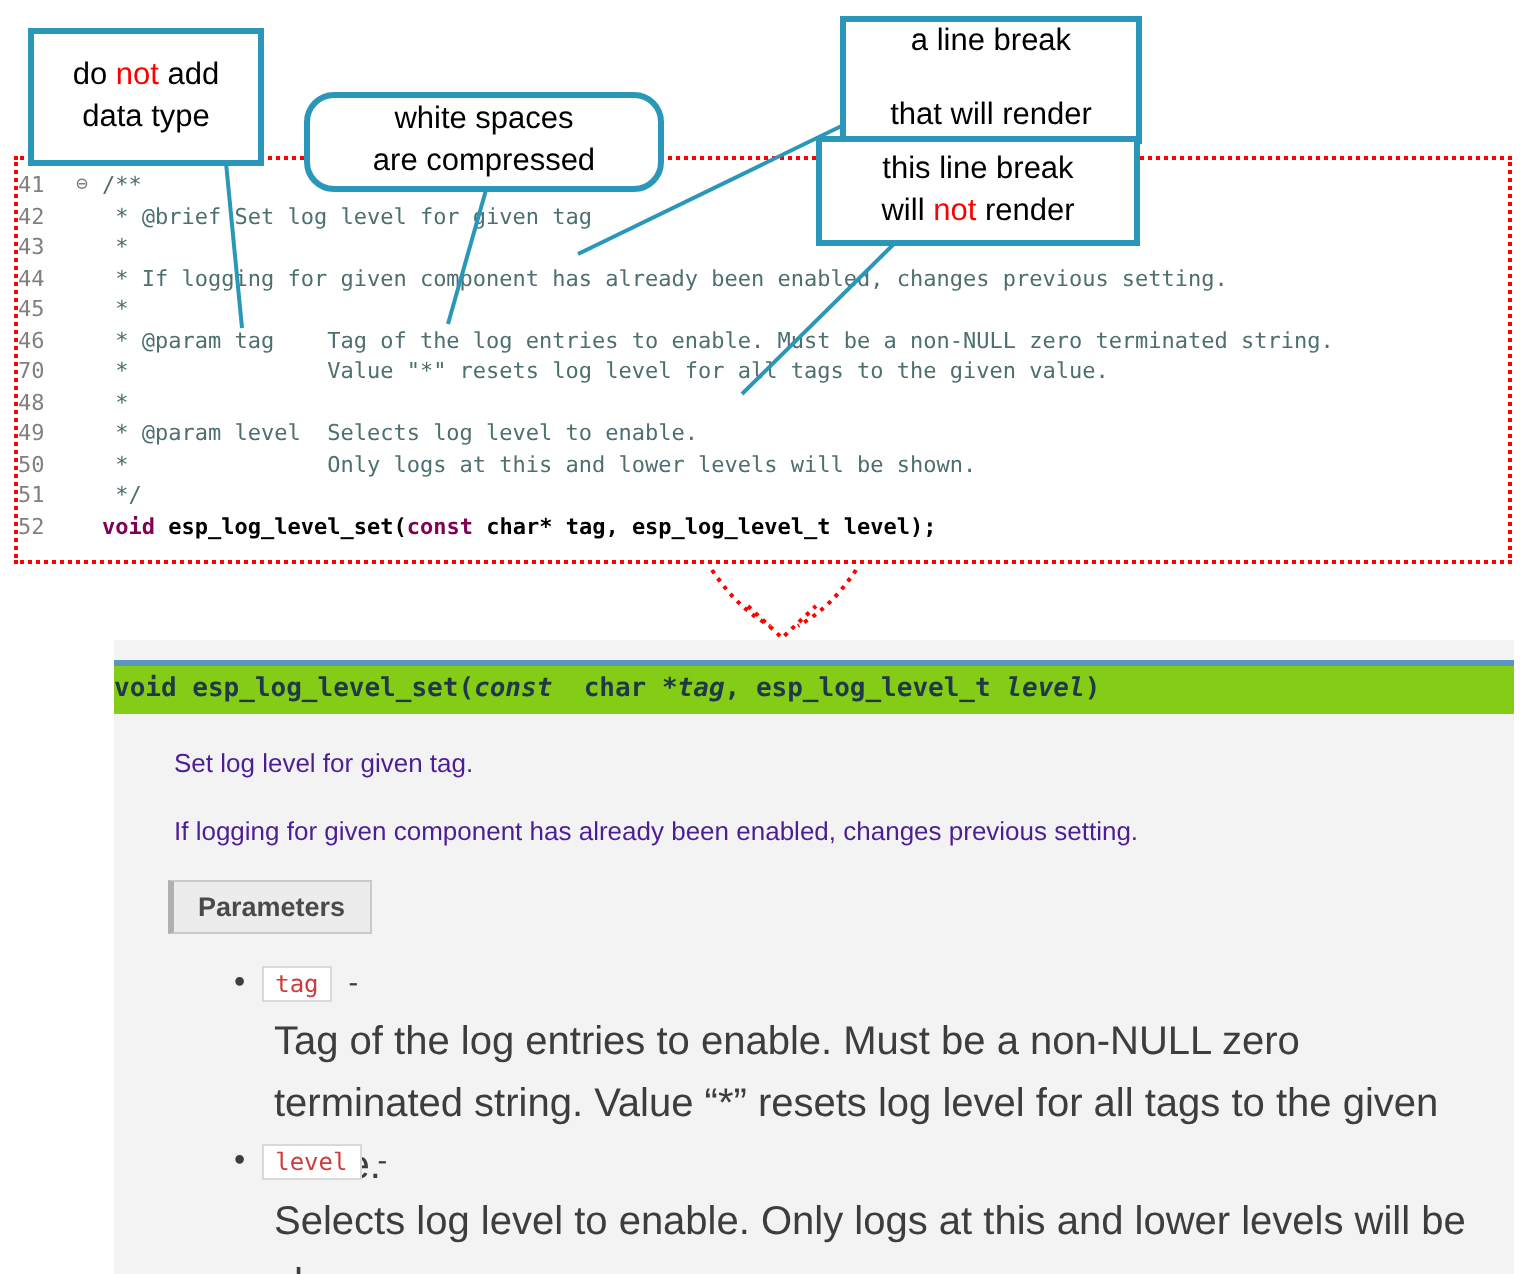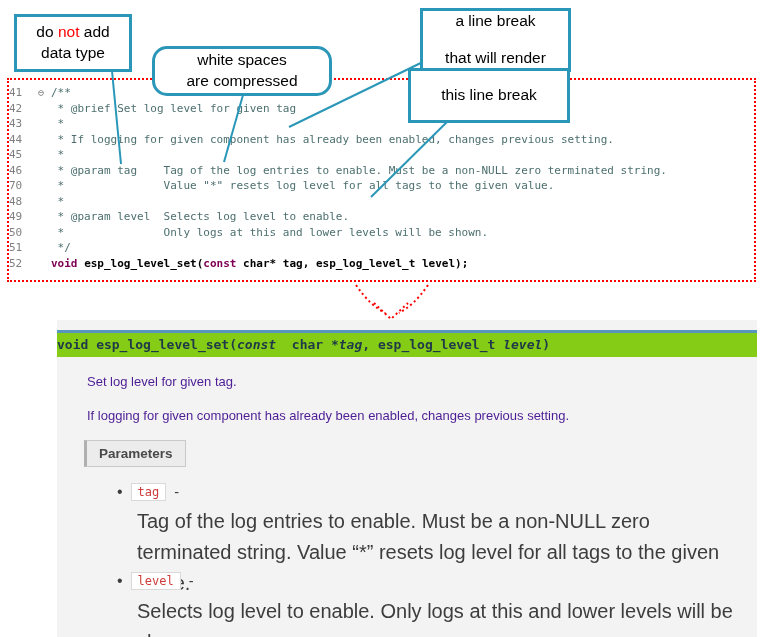--- a/index.html
+++ b/index.html
@@ -63,37 +63,38 @@
     background:#fff; border:1px solid #d9d9d9; padding:1px 6px;
   }
   .pdesc {
     position:absolute; left:80px; width:606px; font-size:20px;
     color:#3d3d3d; line-height:1.55;
   }
 </style>
 </head>
 <body>
 
-<div class="callout" style="left:14px; top:14px; width:118px; height:58px;">
+<div class="callout" style="left:14px; top:14px; width:118px; height:69px;">
   <div><span>do </span><span class="red">not</span><span> add</span></div>
   <div>data type</div>
 </div>
 
 <div class="callout" style="left:152px; top:46px; width:180px; height:50px;border-radius:15px;">
   <div>white spaces</div>
   <div>are compressed</div>
 </div>
 
 <div class="callout" style="left:420px; top:8px; width:151px; height:64px;justify-content:space-between;">
   <div>a line break</div>
   <div>that will render</div>
 </div>
 
 <div class="callout" style="left:408px; top:68px; width:162px; height:55px;">
   <div>this line break</div>
+  <div><span>will </span><span class="red">not</span><span> render</span></div>
 </div>
 
 <div class="code-block">
   <div class="code-line"><span class="ln">41</span><span class="fold">⊖</span><span class="ct">/**</span></div>
   <div class="code-line"><span class="ln">42</span><span class="fold"></span><span class="ct"> * @brief Set log level for given tag</span></div>
   <div class="code-line"><span class="ln">43</span><span class="fold"></span><span class="ct"> *</span></div>
   <div class="code-line"><span class="ln">44</span><span class="fold"></span><span class="ct"> * If logging for given component has already been enabled, changes previous setting.</span></div>
   <div class="code-line"><span class="ln">45</span><span class="fold"></span><span class="ct"> *</span></div>
   <div class="code-line"><span class="ln">46</span><span class="fold"></span><span class="ct"> * @param tag    Tag of the log entries to enable. Must be a non-NULL zero terminated string.</span></div>
   <div class="code-line"><span class="ln">70</span><span class="fold"></span><span class="ct"> *               Value "*" resets log level for all tags to the given value.</span></div>

